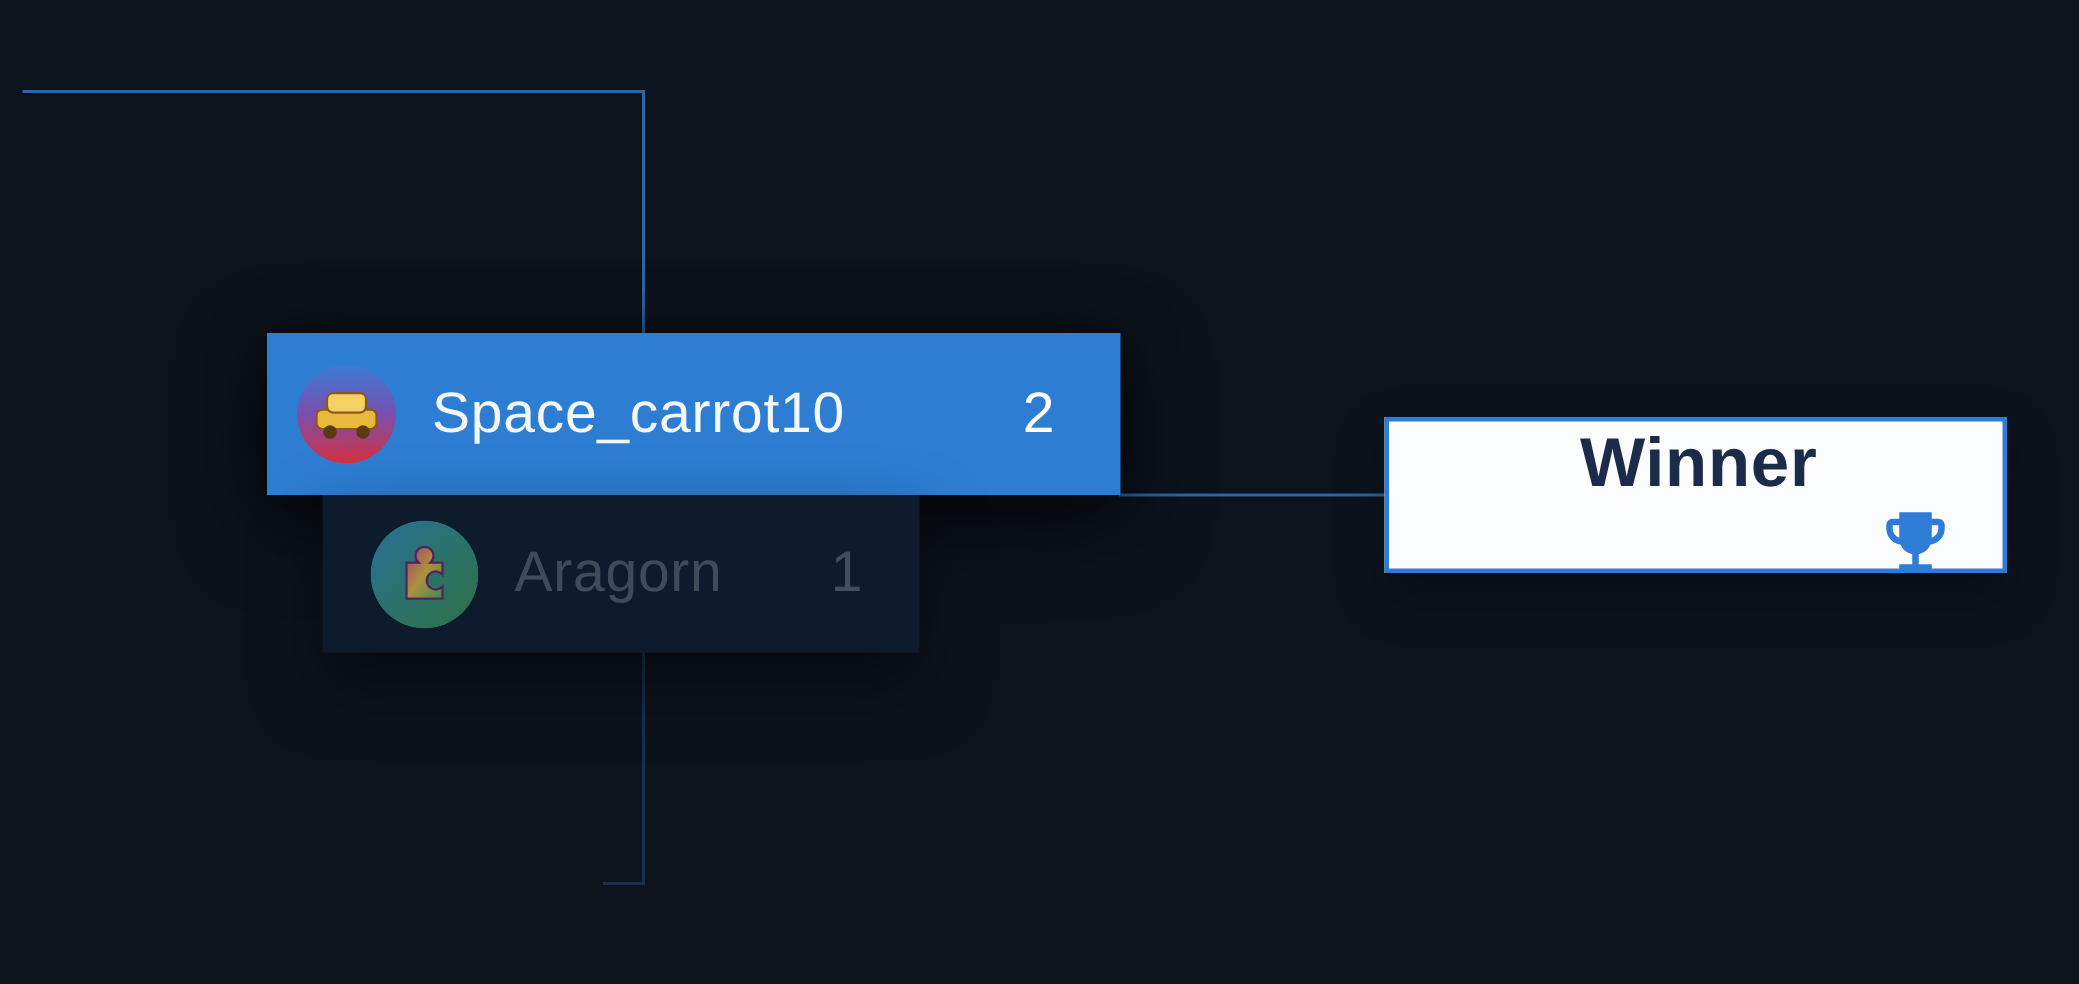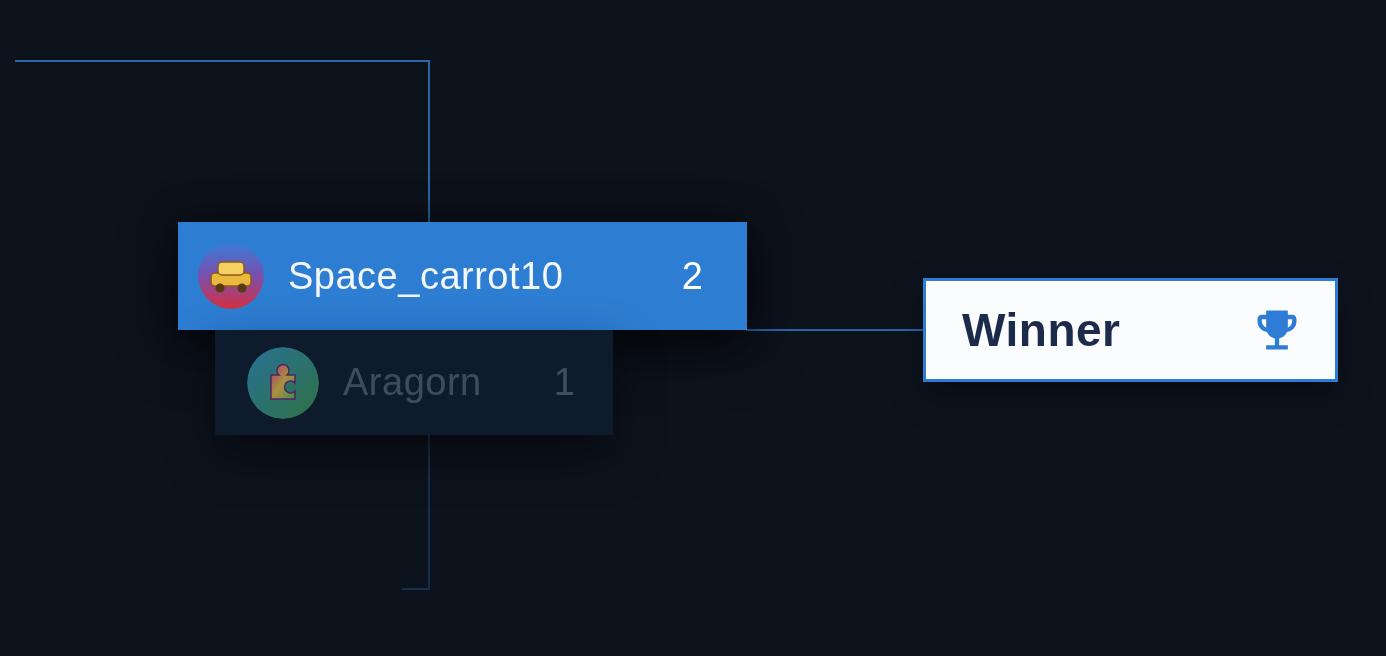--- a/index.html
+++ b/index.html
@@ -45,20 +45,21 @@
   .pscore { margin-left:auto; color:#ffffff; font-size:38px; }
   .row-bottom .pname  { opacity:0.22; }
   .row-bottom .pscore { opacity:0.25; color:#dfe6ee; }
 
   
   .winner-box {
     position:absolute; left:923px; top:278px; width:415px; height:104px;
     background:#fbfcfd; border:3px solid #2e7cd6; box-sizing:border-box;
     display:flex; align-items:center; padding:0 32px 0 36px;
     box-shadow:0 14px 30px rgba(0,0,0,0.35);
+    flex-direction:column;
   }
   .winner-label {
     color:#1c2b49; font-size:46px; font-weight:600; letter-spacing:0.5px;
   }
   .trophy { margin-left:auto; width:52px; height:52px; }
   .trophy svg { display:block; width:100%; height:100%; fill:#2e7cd6; }
 </style>
 </head>
 <body>
 

